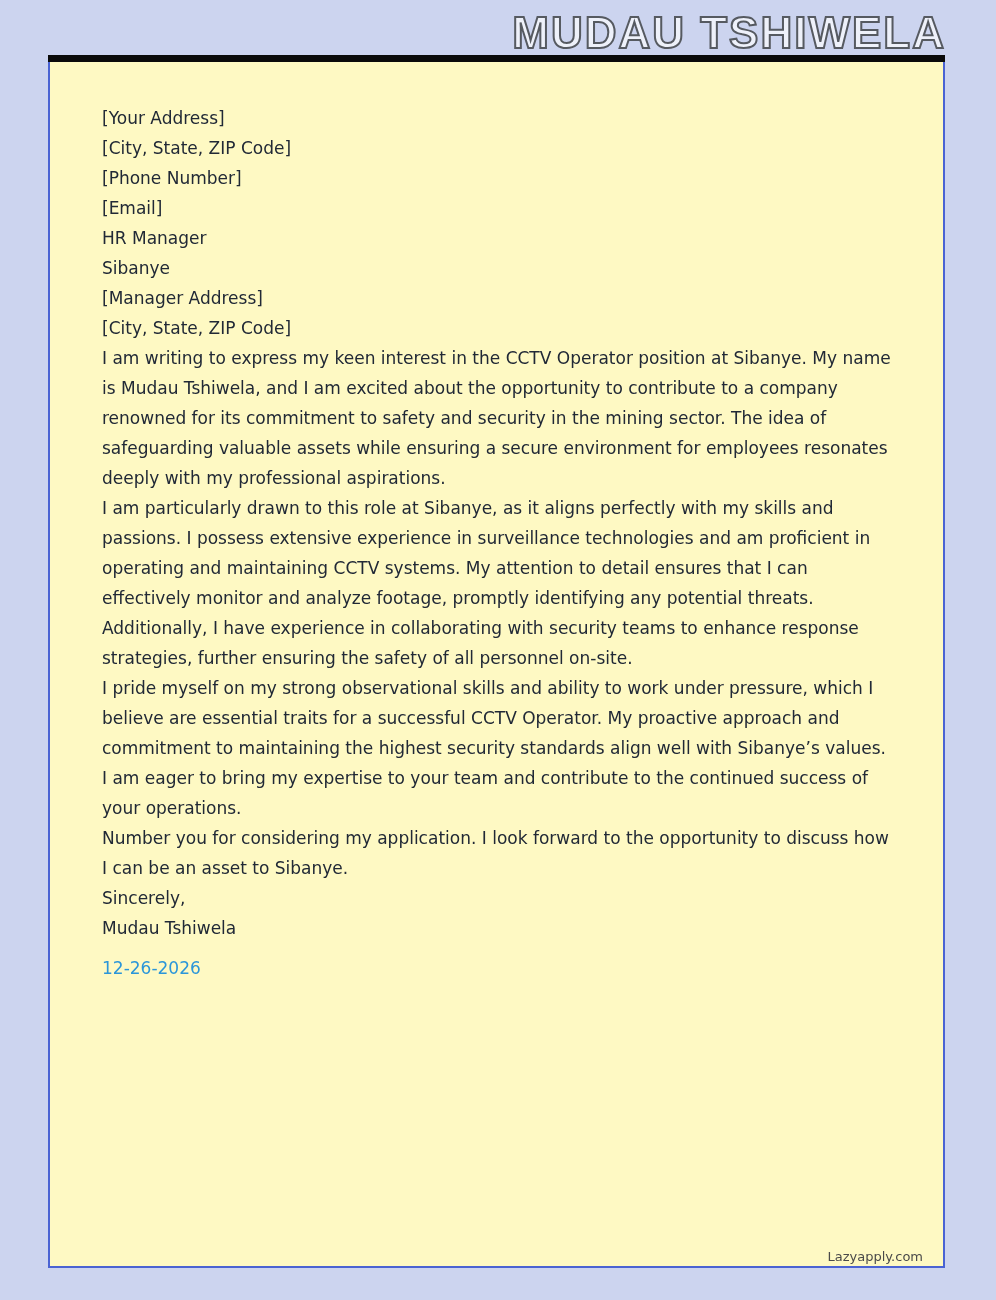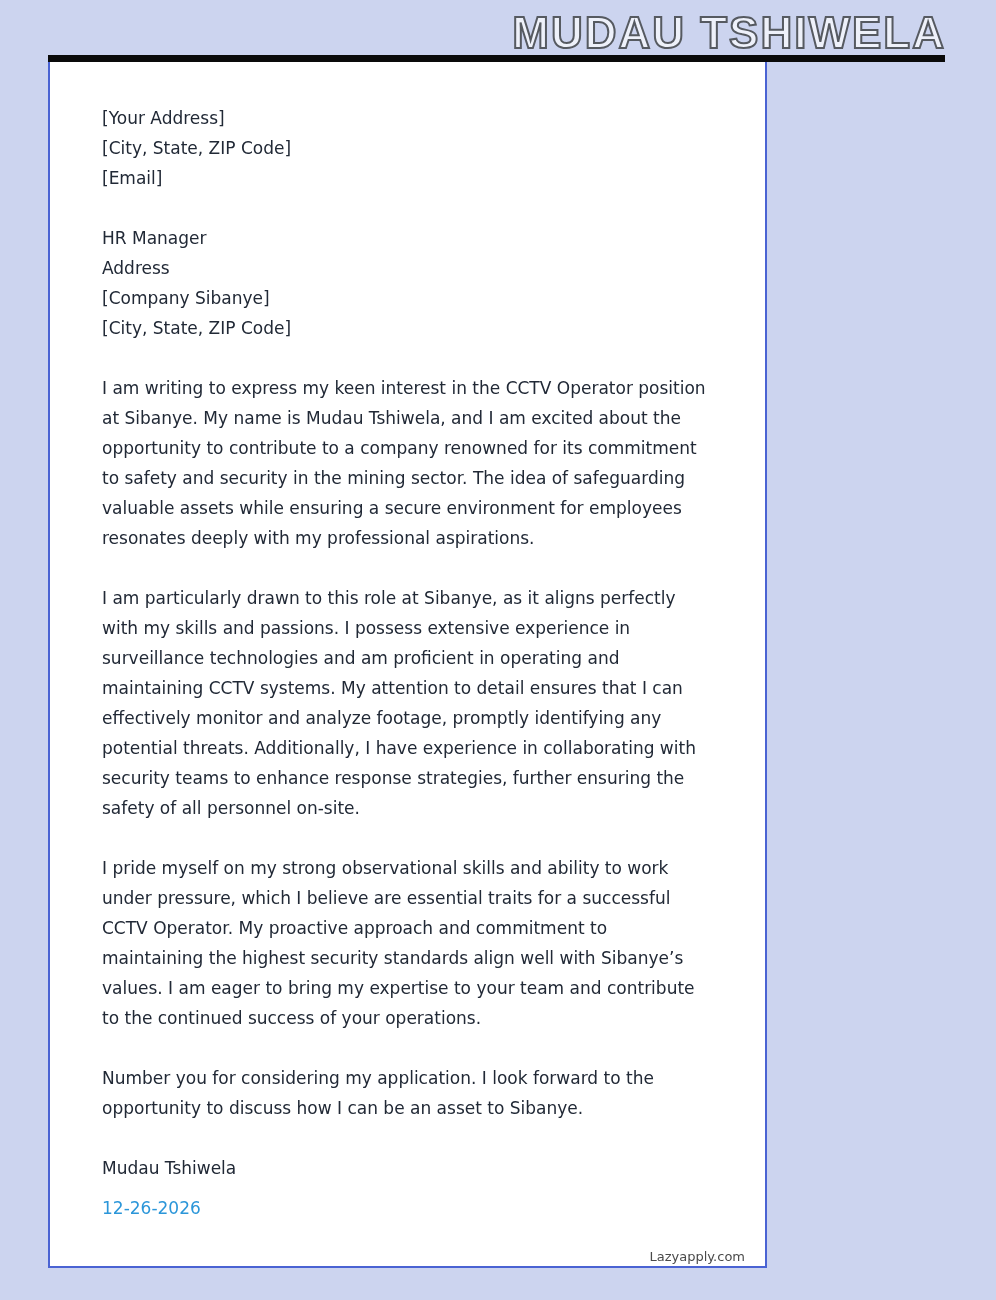--- a/index.html
+++ b/index.html
@@ -21,40 +21,40 @@
     font-weight: 700;
     letter-spacing: 2px;
     color: #eef1fa;
     -webkit-text-stroke: 2px #565a61;
     white-space: nowrap;
   }
   .page {
     position: absolute;
     left: 48px;
     top: 55px;
-    width: 719px;
+    width: 897px;
     height: 1213px;
-    background: #ffffff;
+    background: #fef9c3;
     border: 2px solid #4a63d3;
   }
   .top-bar {
     position: absolute;
     left: -2px;
     top: -2px;
     width: 897px;
     height: 7px;
     background: #0a0a0a;
   }
   .content {
     padding: 46px 52px 0 52px;
     font-size: 17px;
     line-height: 30px;
     color: #212936;
   }
-  .content > * + * { margin-top: 30px; }
+  .content > * + * { }
   .block div { white-space: pre-wrap; }
   .paragraph { margin-bottom: 0; }
   .date {
     margin-top: 10px;
     color: #2b96d9;
     cursor: pointer;
   }
   .watermark {
     position: absolute;
     right: 20px;
@@ -69,37 +69,39 @@
 <div class="header-name">MUDAU TSHIWELA</div>
 
 <div class="page">
   <div class="top-bar"></div>
 
   <div class="content">
 
     <div class="block">
       <div>[Your Address]</div>
       <div>[City, State, ZIP Code]</div>
+      <div>[Phone Number]</div>
       <div>[Email]</div>
     </div>
 
     <div class="block">
       <div>HR Manager</div>
-      <div>Address</div>
-      <div>[Company Sibanye]</div>
+      <div>Sibanye</div>
+      <div>[Manager Address]</div>
       <div>[City, State, ZIP Code]</div>
     </div>
 
 
     <div class="paragraph">I am writing to express my keen interest in the CCTV Operator position at Sibanye. My name is Mudau Tshiwela, and I am excited about the opportunity to contribute to a company renowned for its commitment to safety and security in the mining sector. The idea of safeguarding valuable assets while ensuring a secure environment for employees resonates deeply with my professional aspirations.</div>
     <div class="paragraph">I am particularly drawn to this role at Sibanye, as it aligns perfectly with my skills and passions. I possess extensive experience in surveillance technologies and am proficient in operating and maintaining CCTV systems. My attention to detail ensures that I can effectively monitor and analyze footage, promptly identifying any potential threats. Additionally, I have experience in collaborating with security teams to enhance response strategies, further ensuring the safety of all personnel on-site.</div>
     <div class="paragraph">I pride myself on my strong observational skills and ability to work under pressure, which I believe are essential traits for a successful CCTV Operator. My proactive approach and commitment to maintaining the highest security standards align well with Sibanye’s values. I am eager to bring my expertise to your team and contribute to the continued success of your operations.</div>
     <div class="paragraph">Number you for considering my application. I look forward to the opportunity to discuss how I can be an asset to Sibanye.</div>
 
     <div class="block">
+      <div>Sincerely,</div>
       <div>Mudau Tshiwela</div>
     </div>
 
     <div class="date">12-26-2026</div>
 
   </div>
 
   <div class="watermark">Lazyapply.com</div>
 </div>
 

